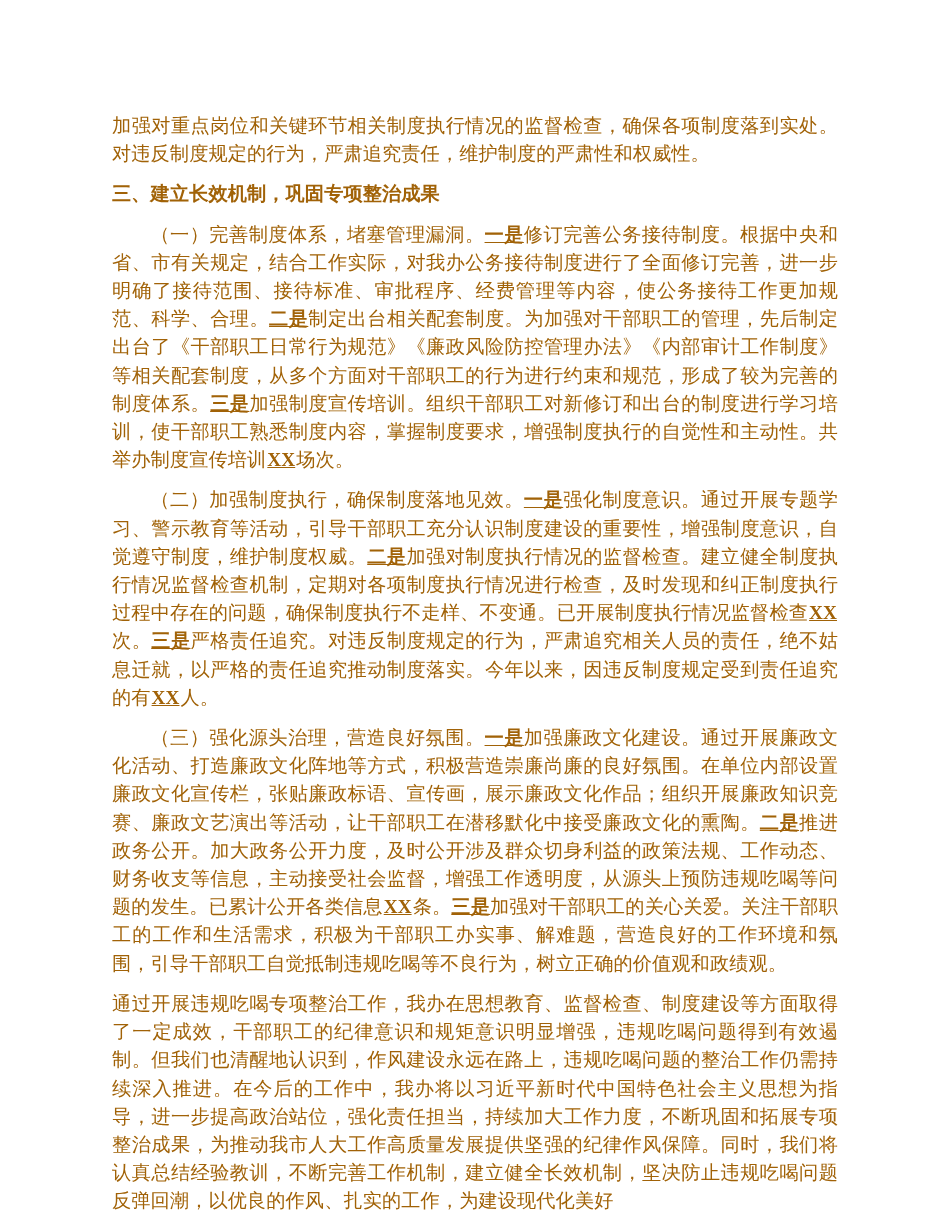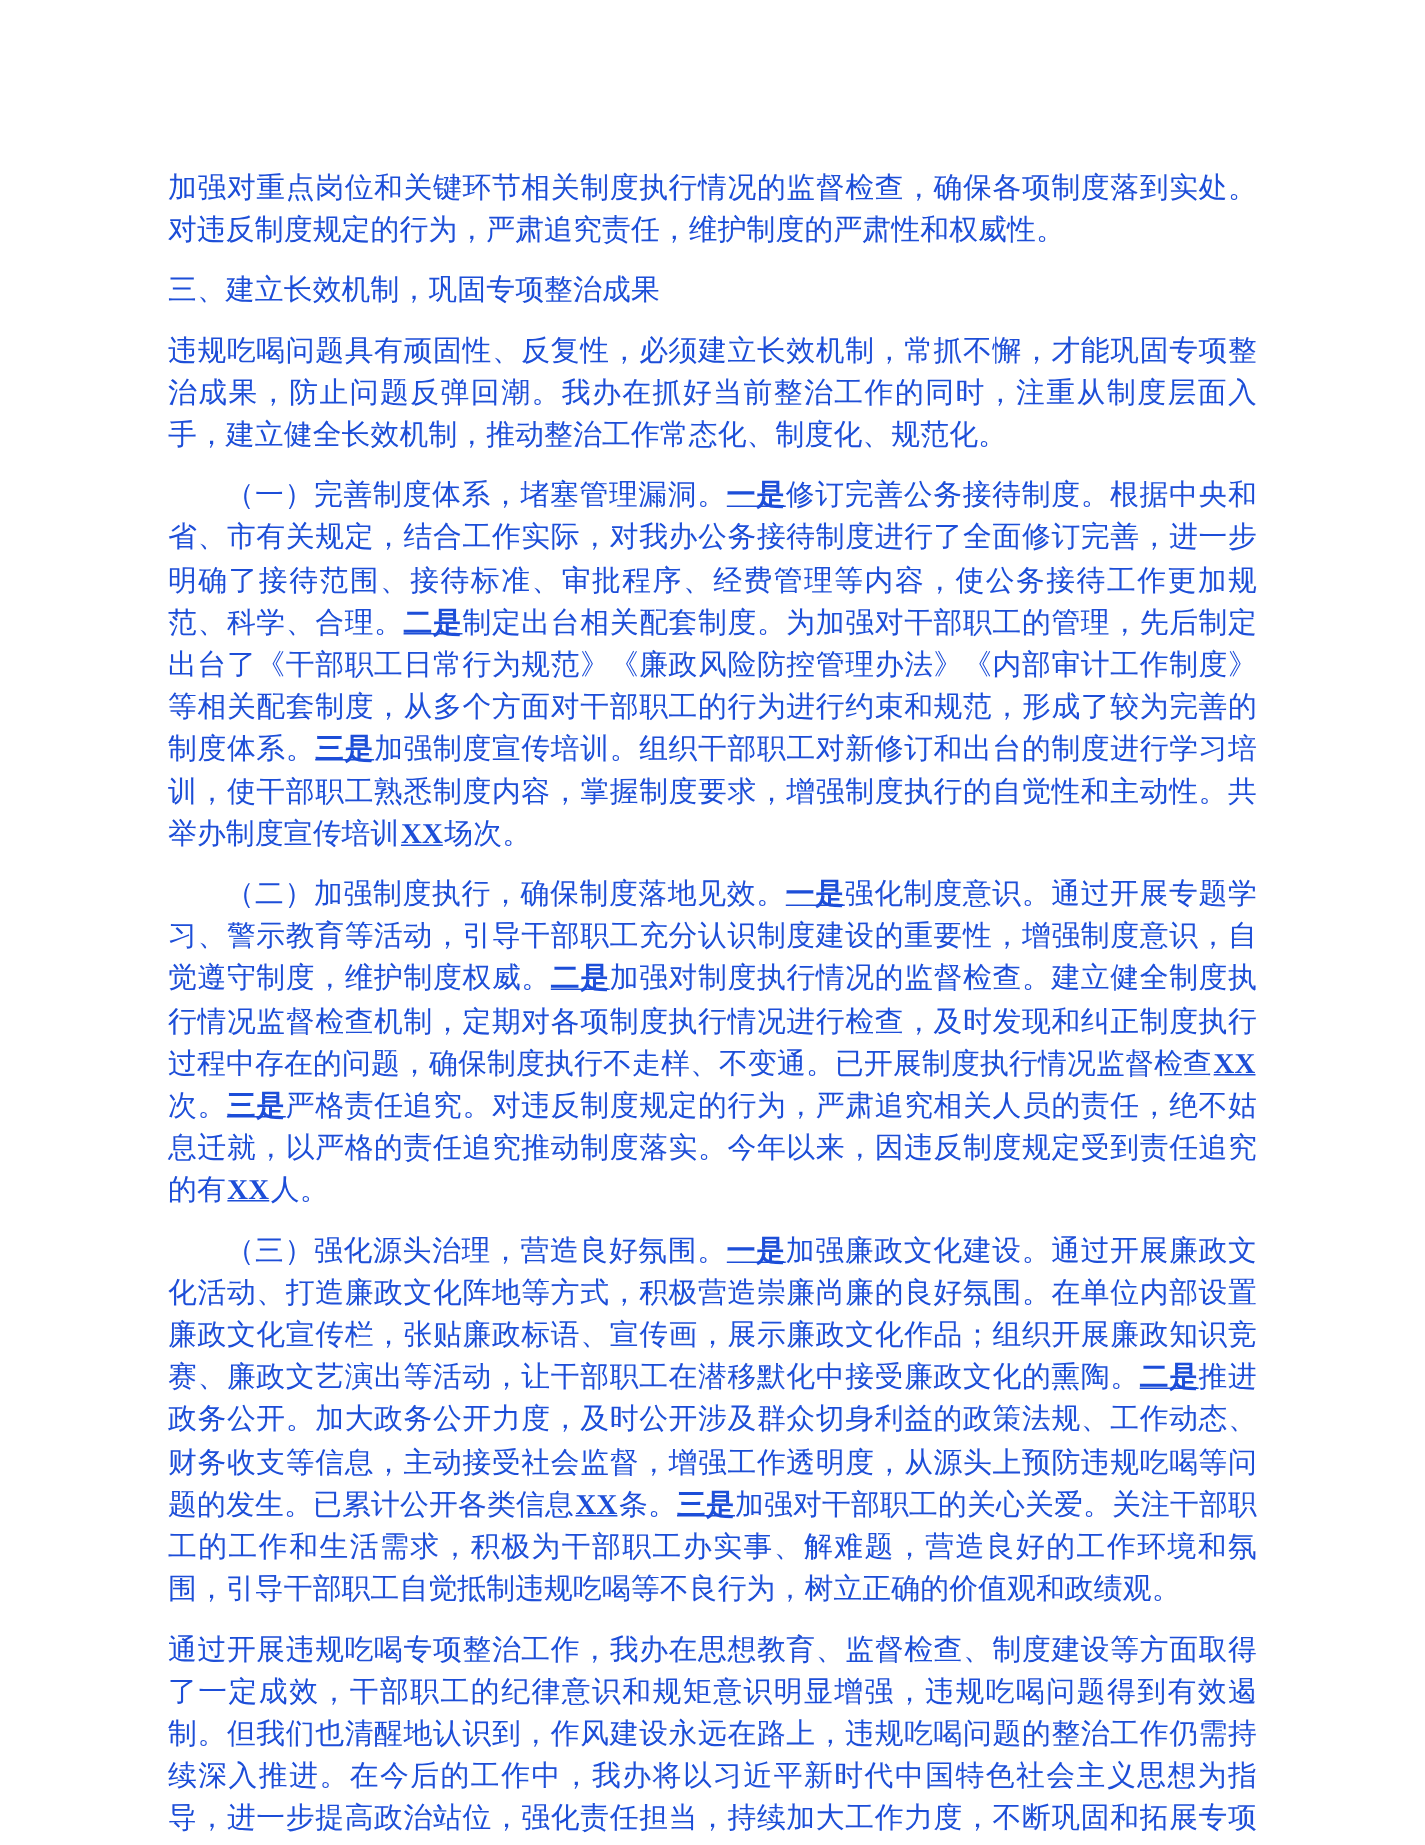--- a/index.html
+++ b/index.html
@@ -29,30 +29,31 @@
   }
   p.para {
     margin: 0 0 12px 0;
     font-size: 19.2px;
     line-height: 28.2px;
     text-align: justify;
     text-justify: inter-ideograph;
     text-align-last: left;
     letter-spacing: 0.1px;
     word-break: break-all;
-    color: #1d4ed8;
+    color: #a16207;
   }
   p.para.flush {
     text-indent: 0;
   }
   p.para.indent {
     text-indent: 2em;
   }
   p.para.heading {
     text-indent: 0;
+    font-weight: bold;
   }
   b, strong {
     font-weight: bold;
     text-decoration: underline;
   }
   .lead {
     font-weight: bold;
   }
   .xx {
     font-weight: bold;
@@ -60,19 +61,18 @@
     padding: 0 1px;
   }
 </style>
 </head>
 <body>
 
 <div class="page">
   <div class="doc-body" id="doc-body">
       <p class="para flush"><span class="">加强对重点岗位和关键环节相关制度执行情况的监督检查，确保各项制度落到实处。对违反制度规定的行为，严肃追究责任，维护制度的严肃性和权威性。</span></p>
       <p class="para heading flush"><span class="">三、建立长效机制，巩固专项整治成果</span></p>
-      <p class="para flush"><span class="">违规吃喝问题具有顽固性、反复性，必须建立长效机制，常抓不懈，才能巩固专项整治成果，防止问题反弹回潮。我办在抓好当前整治工作的同时，注重从制度层面入手，建立健全长效机制，推动整治工作常态化、制度化、规范化。</span></p>
       <p class="para indent"><span class="">（一）完善制度体系，堵塞管理漏洞。</span><b class="lead">一是</b><span class="">修订完善公务接待制度。根据中央和省、市有关规定，结合工作实际，对我办公务接待制度进行了全面修订完善，进一步明确了接待范围、接待标准、审批程序、经费管理等内容，使公务接待工作更加规范、科学、合理。</span><b class="lead">二是</b><span class="">制定出台相关配套制度。为加强对干部职工的管理，先后制定出台了《干部职工日常行为规范》《廉政风险防控管理办法》《内部审计工作制度》等相关配套制度，从多个方面对干部职工的行为进行约束和规范，形成了较为完善的制度体系。</span><b class="lead">三是</b><span class="">加强制度宣传培训。组织干部职工对新修订和出台的制度进行学习培训，使干部职工熟悉制度内容，掌握制度要求，增强制度执行的自觉性和主动性。共举办制度宣传培训</span><b class="xx">XX</b><span class="">场次。</span></p>
       <p class="para indent"><span class="">（二）加强制度执行，确保制度落地见效。</span><b class="lead">一是</b><span class="">强化制度意识。通过开展专题学习、警示教育等活动，引导干部职工充分认识制度建设的重要性，增强制度意识，自觉遵守制度，维护制度权威。</span><b class="lead">二是</b><span class="">加强对制度执行情况的监督检查。建立健全制度执行情况监督检查机制，定期对各项制度执行情况进行检查，及时发现和纠正制度执行过程中存在的问题，确保制度执行不走样、不变通。已开展制度执行情况监督检查</span><b class="xx">XX</b><span class="">次。</span><b class="lead">三是</b><span class="">严格责任追究。对违反制度规定的行为，严肃追究相关人员的责任，绝不姑息迁就，以严格的责任追究推动制度落实。今年以来，因违反制度规定受到责任追究的有</span><b class="xx">XX</b><span class="">人。</span></p>
       <p class="para indent"><span class="">（三）强化源头治理，营造良好氛围。</span><b class="lead">一是</b><span class="">加强廉政文化建设。通过开展廉政文化活动、打造廉政文化阵地等方式，积极营造崇廉尚廉的良好氛围。在单位内部设置廉政文化宣传栏，张贴廉政标语、宣传画，展示廉政文化作品；组织开展廉政知识竞赛、廉政文艺演出等活动，让干部职工在潜移默化中接受廉政文化的熏陶。</span><b class="lead">二是</b><span class="">推进政务公开。加大政务公开力度，及时公开涉及群众切身利益的政策法规、工作动态、财务收支等信息，主动接受社会监督，增强工作透明度，从源头上预防违规吃喝等问题的发生。已累计公开各类信息</span><b class="xx">XX</b><span class="">条。</span><b class="lead">三是</b><span class="">加强对干部职工的关心关爱。关注干部职工的工作和生活需求，积极为干部职工办实事、解难题，营造良好的工作环境和氛围，引导干部职工自觉抵制违规吃喝等不良行为，树立正确的价值观和政绩观。</span></p>
       <p class="para flush"><span class="">通过开展违规吃喝专项整治工作，我办在思想教育、监督检查、制度建设等方面取得了一定成效，干部职工的纪律意识和规矩意识明显增强，违规吃喝问题得到有效遏制。但我们也清醒地认识到，作风建设永远在路上，违规吃喝问题的整治工作仍需持续深入推进。在今后的工作中，我办将以习近平新时代中国特色社会主义思想为指导，进一步提高政治站位，强化责任担当，持续加大工作力度，不断巩固和拓展专项整治成果，为推动我市人大工作高质量发展提供坚强的纪律作风保障。同时，我们将认真总结经验教训，不断完善工作机制，建立健全长效机制，坚决防止违规吃喝问题反弹回潮，以优良的作风、扎实的工作，为建设现代化美好</span></p>
     </div>
 </div>
 
 </body></html>

